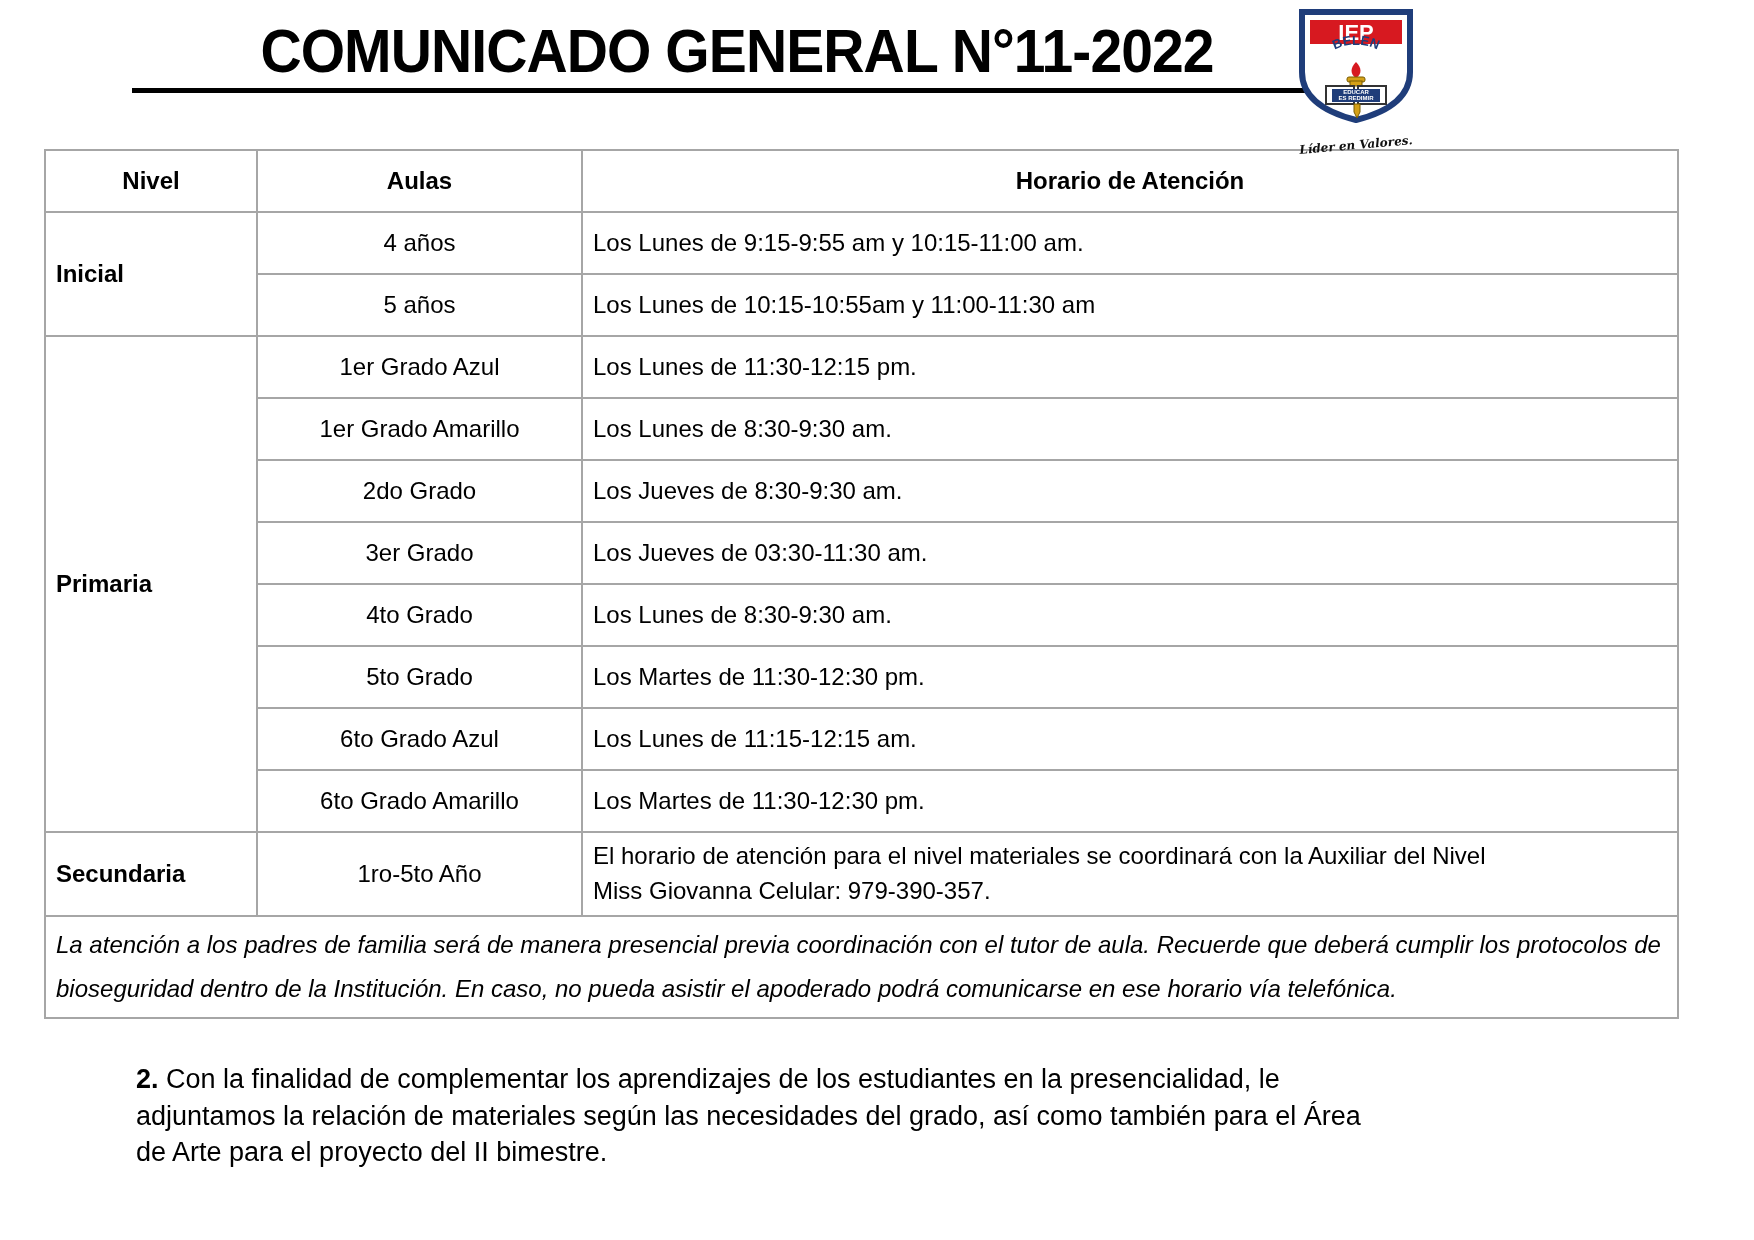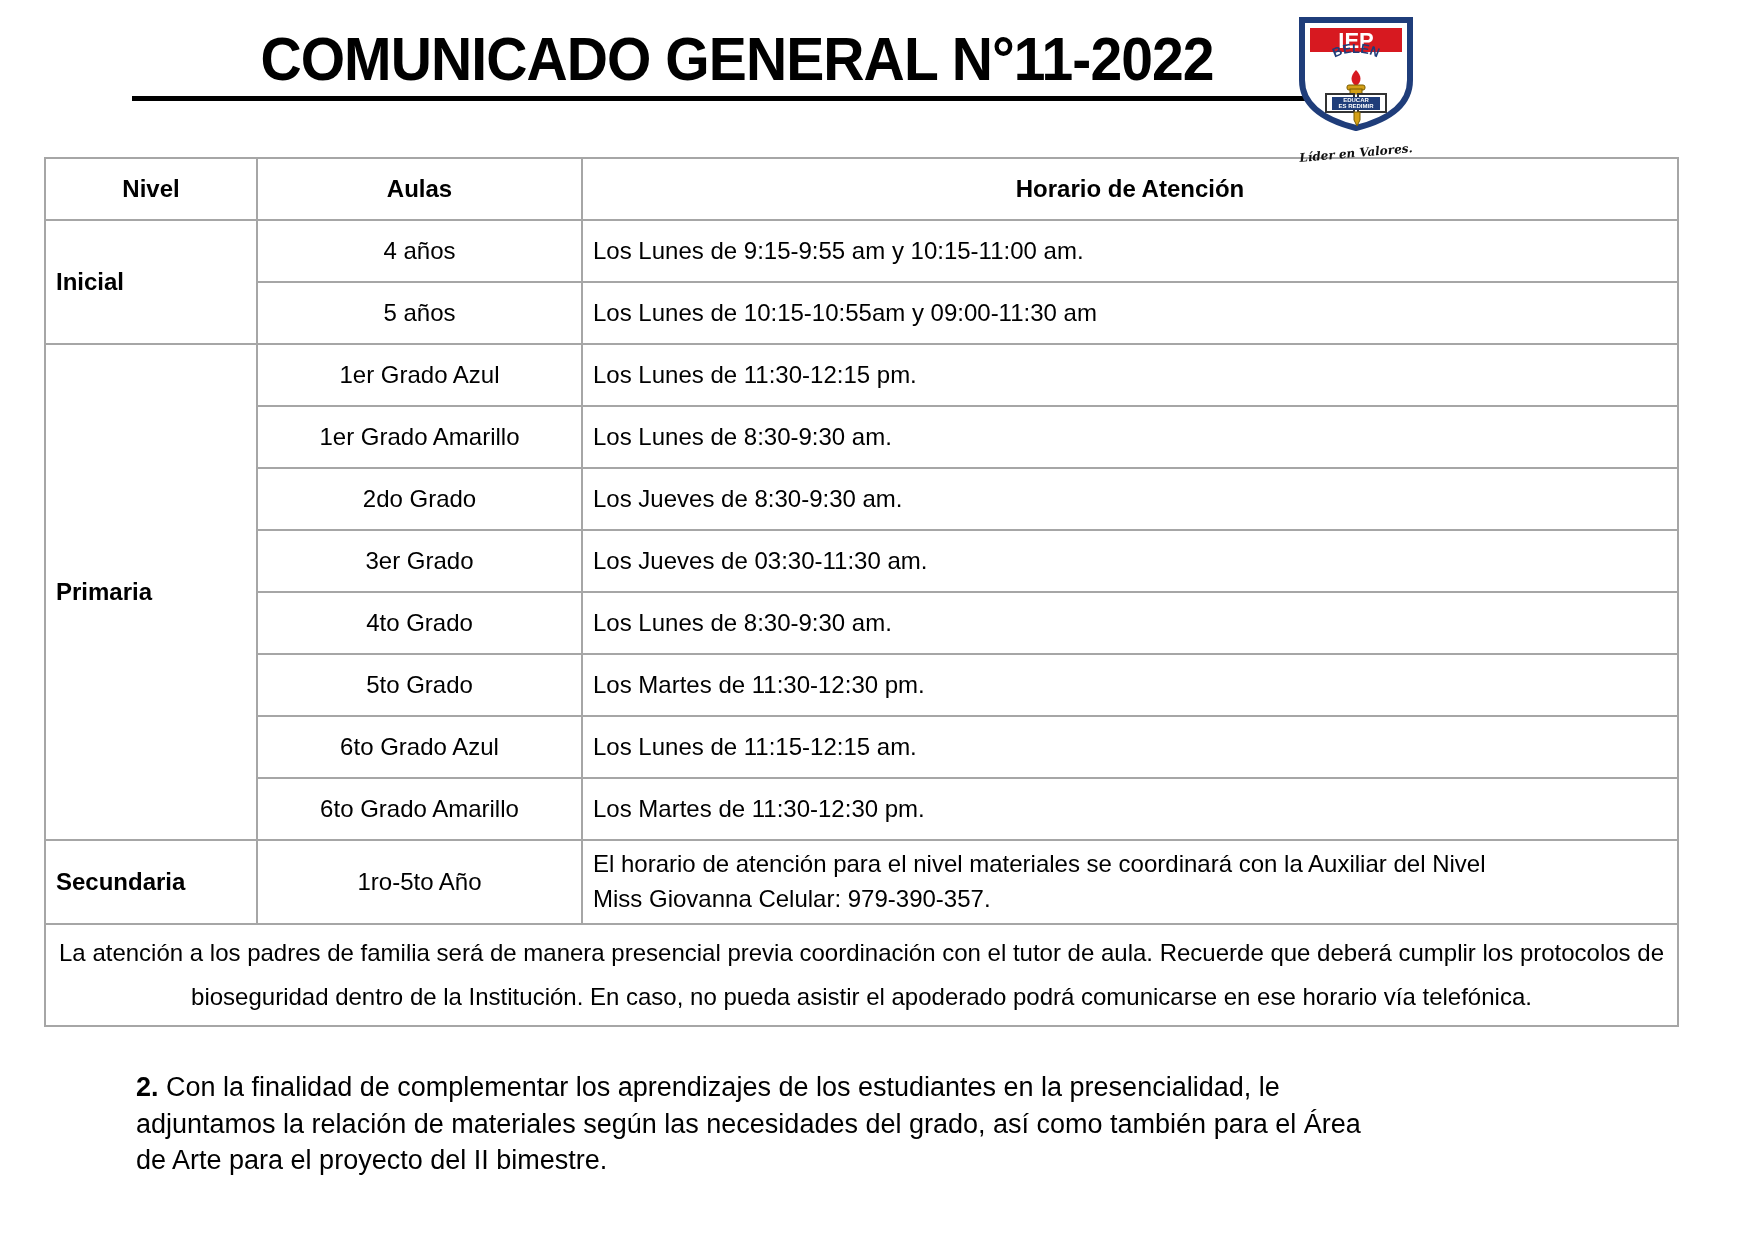--- a/index.html
+++ b/index.html
@@ -13,21 +13,21 @@
     font-family: "Liberation Sans", sans-serif;
     color: #000000;
     position: relative;
     overflow: hidden;
   }
   .page {
     position: relative;
     width: 1474px;
     height: 1240px;
     box-sizing: border-box;
-    padding: 8px 44px;
+    padding: 0 44px;
   }
 
   
   .header {
     position: relative;
     height: 140px;
   }
   .doc-title {
     text-align: center;
     font-size: 62px;
@@ -111,24 +111,25 @@
     font-size: 25px;
   }
   td.aula {
     text-align: center;
     height: 48px;
   }
   td.horario { text-align: left; }
   td.horario .l2 { display: block; }
   td.sec-horario { line-height: 1.45; }
   td.note {
+    font-style: italic;
     font-size: 24px;
     line-height: 1.85;
     padding: 8px 12px 10px 12px;
-    text-align: center;
+    text-align: left;
     font-family: "Liberation Sans Narrow", "Liberation Sans", sans-serif;
   }
 
   
   .para2 {
     font-size: 27px;
     line-height: 1.35;
     margin: 42px 0 0 0;
     padding: 0 54px 0 92px;
     font-family: "Liberation Sans Narrow", "Liberation Sans", sans-serif;
@@ -184,21 +185,21 @@
     </thead>
     <tbody>
 
       <tr>
         <td class="nivel" rowspan="2">Inicial</td>
         <td class="aula">4 años</td>
         <td class="horario">Los Lunes de 9:15-9:55 am y 10:15-11:00 am.</td>
       </tr>
       <tr>
         <td class="aula">5 años</td>
-        <td class="horario">Los Lunes de 10:15-10:55am  y 09:00-11:30 am</td>
+        <td class="horario">Los Lunes de 10:15-10:55am  y 11:00-11:30 am</td>
       </tr>
 
       <tr>
         <td class="nivel" rowspan="8">Primaria</td>
         <td class="aula">1er Grado Azul</td>
         <td class="horario">Los Lunes de 11:30-12:15 pm.</td>
       </tr>
       <tr>
         <td class="aula">1er Grado Amarillo</td>
         <td class="horario">Los Lunes de 8:30-9:30 am.</td>

